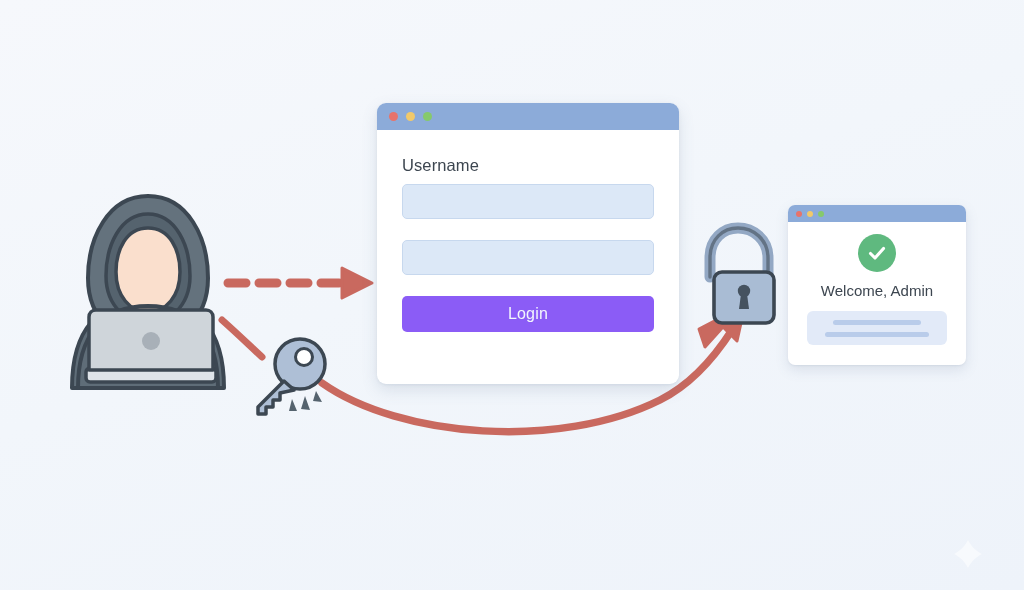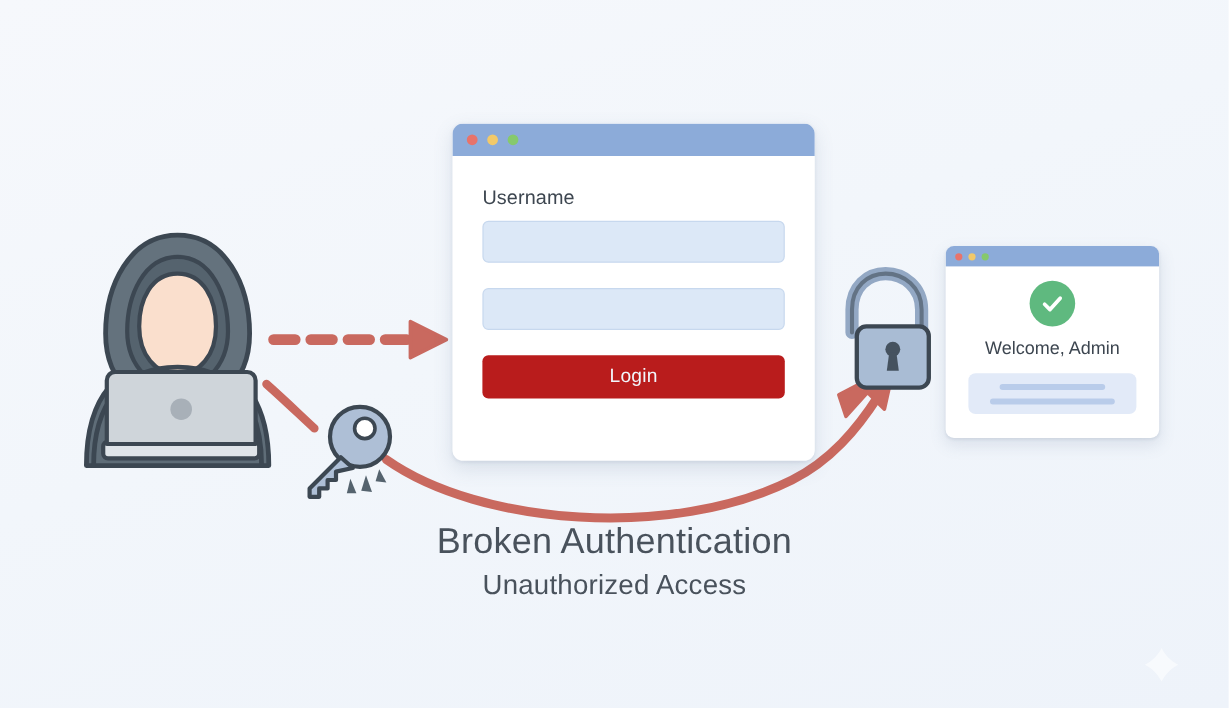--- a/index.html
+++ b/index.html
@@ -52,21 +52,21 @@
   }
   .field-input {
     height: 33px;
     background: #dce8f7;
     border: 1px solid #c7d8ee;
     border-radius: 5px;
     margin-bottom: 21px;
   }
   #login-button {
     height: 36px;
-    background: #b91c1c;
+    background: #8b5cf6;
     border-radius: 5px;
     display: flex;
     align-items: center;
     justify-content: center;
     color: #f2f6fc;
     font-size: 16px;
     letter-spacing: .2px;
     margin-top: 2px;
   }
 
@@ -247,18 +247,14 @@
         </svg>
       </div>
       <div id="admin-welcome">Welcome, Admin</div>
       <div id="admin-card">
         <div class="admin-line admin-line-1"></div>
         <div class="admin-line admin-line-2"></div>
       </div>
     </div>
   </div>
 
-  <div id="caption" class="abs">
-    <div id="caption-title">Broken Authentication</div>
-    <div id="caption-subtitle">Unauthorized Access</div>
-  </div>
 
 </div>
 
 </body></html>

